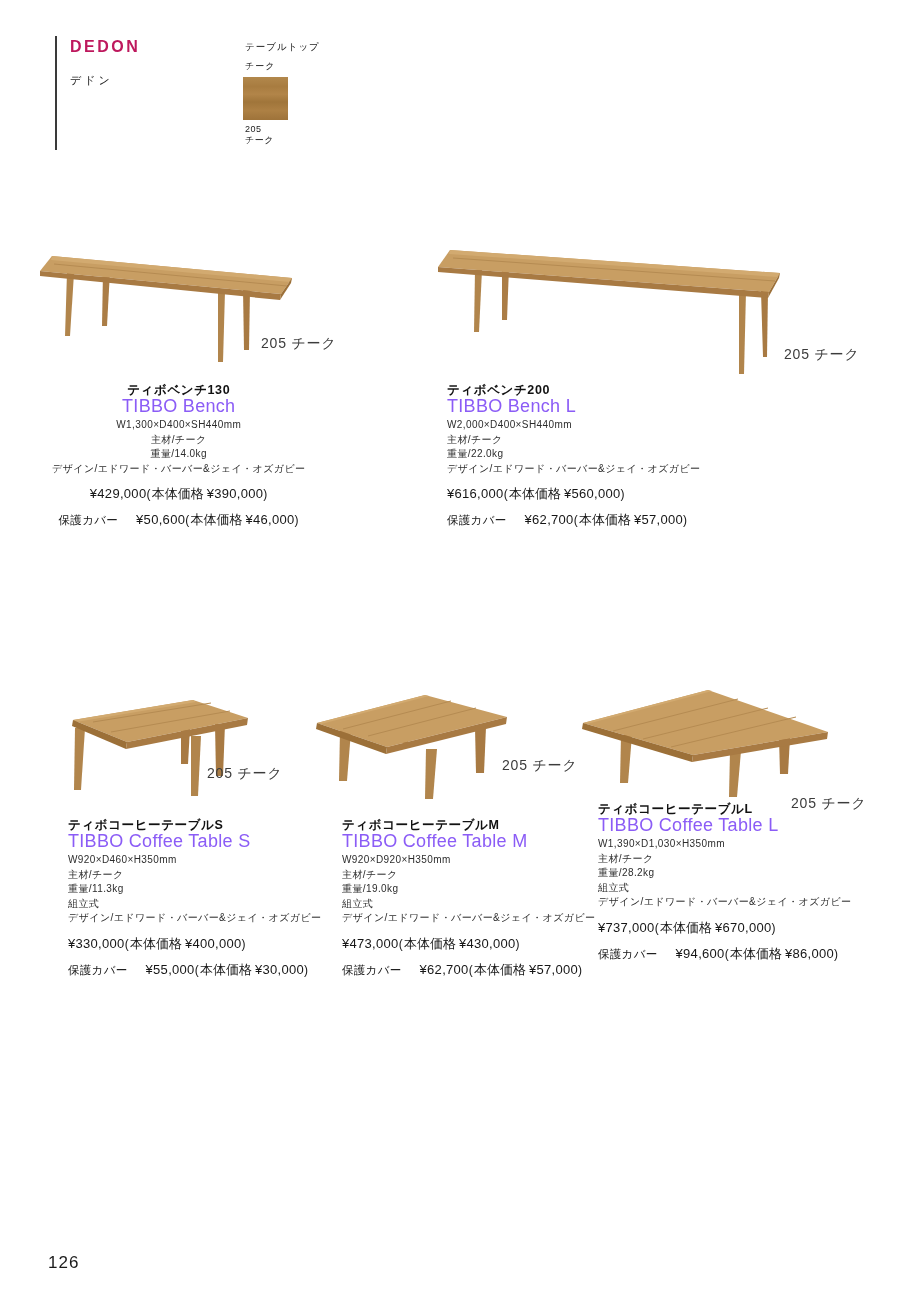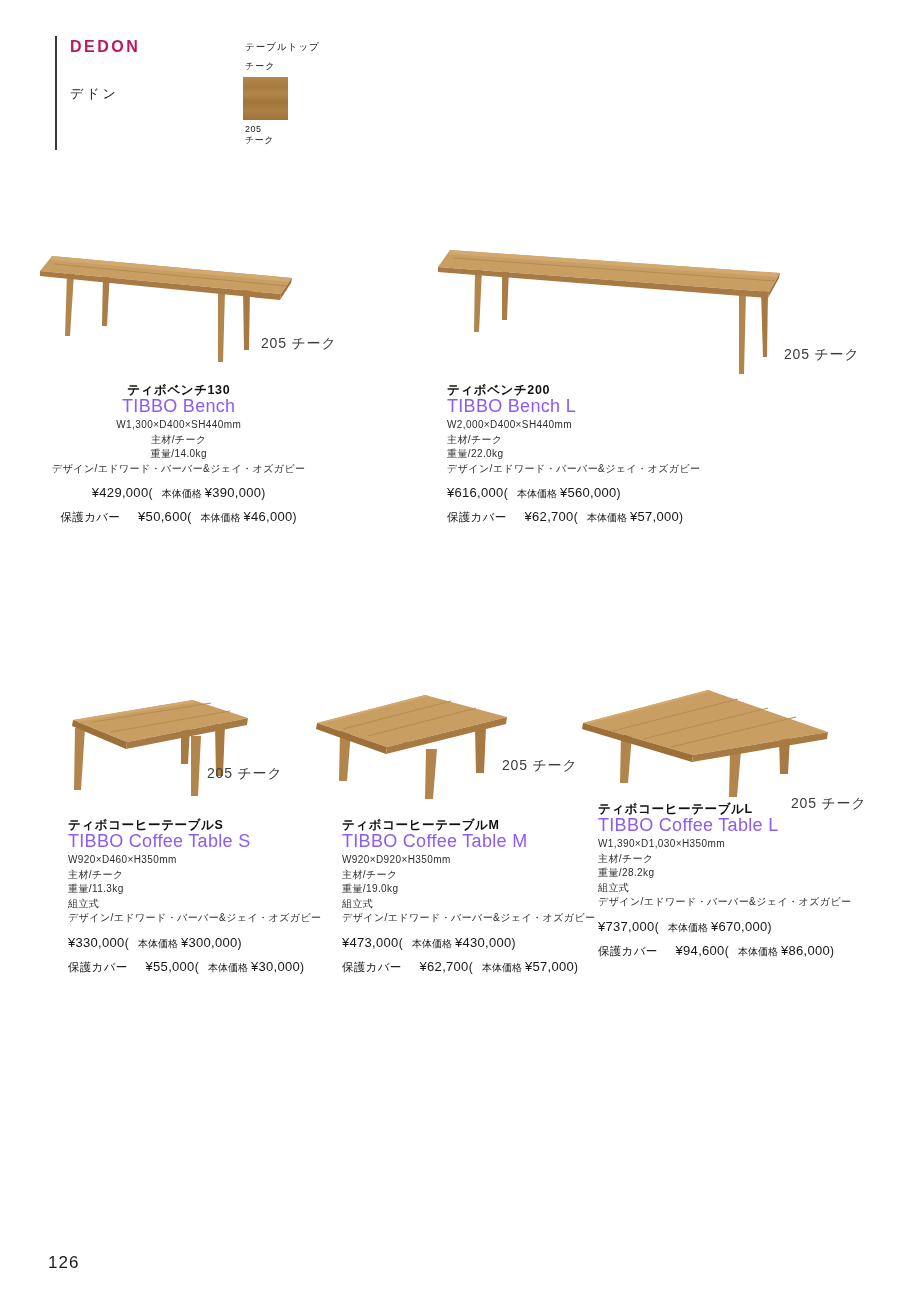--- a/index.html
+++ b/index.html
@@ -5,21 +5,21 @@
   * { margin:0; padding:0; box-sizing:border-box; }
   html,body { background:#ffffff; }
   body {
     width:915px; height:1300px; position:relative; overflow:hidden;
     font-family:"Liberation Sans","DejaVu Sans",sans-serif;
     color:#1f1f1f;
   }
   
   .brand-rule { position:absolute; left:55px; top:36px; width:1.5px; height:114px; background:#3a3a3a; }
   .brand-name { position:absolute; left:70px; top:38px; font-size:16px; font-weight:700; letter-spacing:2.5px; color:#be185d; }
-  .brand-kana { position:absolute; left:70px; top:85px; font-size:13px; letter-spacing:3px; color:#222; }
+  .brand-kana { position:absolute; left:70px; top:73px; font-size:11px; letter-spacing:3px; color:#222; }
   .tabletop-label { position:absolute; left:245px; top:41px; font-size:9.5px; letter-spacing:1px; color:#222; }
   .tabletop-material { position:absolute; left:245px; top:60px; font-size:9px; letter-spacing:1px; color:#222; }
   .swatch {
     position:absolute; left:243px; top:77px; width:45px; height:43px;
     background:linear-gradient(180deg,#b2884c 0%,#a87c40 22%,#b28549 40%,#a0753a 58%,#ad8044 78%,#9e733a 100%);
   }
   .swatch-code { position:absolute; left:245px; top:124px; font-size:9px; color:#222; letter-spacing:0.5px; line-height:11px; }
   .swatch-name { position:absolute; left:245px; top:135px; font-size:9px; color:#222; letter-spacing:0.5px; line-height:11px; }
 
   
@@ -27,21 +27,21 @@
   .product svg { position:absolute; display:block; }
   .img-caption { position:absolute; font-size:14px; color:#3c3c3c; letter-spacing:0.8px; white-space:nowrap; }
   .pbody { position:absolute; white-space:nowrap; }
   .p-title    { font-size:12.5px; font-weight:700; letter-spacing:0.6px; line-height:15px; color:#111; }
   .p-title-en { font-size:18px;   font-weight:400; letter-spacing:0.3px; line-height:16px; color:#8b5cf6; margin-bottom:4px; }
   .spec { font-size:10px; color:#2c2c2c; letter-spacing:0.4px; line-height:14.6px; }
   .price-line { margin-top:9px; font-size:13px; color:#161616; letter-spacing:0.3px; }
   .cover-line { margin-top:8px; font-size:12px; color:#161616; letter-spacing:0.3px; }
   .price-main { font-size:13px; }
   .paren { font-size:12px; }
-  .price-note { font-size:10px; letter-spacing:0; margin:0 3px 0 9px; }
+  .price-note { font-size:13px; letter-spacing:0; margin:0 3px 0 1px; }
   .cover-label { margin-right:18px; font-size:11.5px; }
 
   
   .page-number { position:absolute; left:48px; top:1253px; font-size:17px; color:#1a1a1a; letter-spacing:1px; }
 </style>
 </head>
 <body>
 
 <div class="brand-rule"></div>
 <div class="brand-name">DEDON</div>
@@ -118,21 +118,21 @@
   </svg>
   <span class="img-caption" style="left:167px; top:73px;">205 チーク</span>
   <div class="pbody" style="left:28px; top:126px;">
     <div class="p-title">ティボコーヒーテーブルS</div>
     <div class="p-title-en">TIBBO Coffee Table S</div>
     <div class="spec">W920×D460×H350mm</div>
     <div class="spec">主材/チーク</div>
     <div class="spec">重量/11.3kg</div>
     <div class="spec">組立式</div>
     <div class="spec">デザイン/エドワード・バーバー&amp;ジェイ・オズガビー</div>
-    <div class="price-line"><span class="price-main">¥330,000</span><span class="paren">(</span><span class="price-note">本体価格</span><span class="price-main">¥300,000</span><span class="paren">)</span></div>
+    <div class="price-line"><span class="price-main">¥330,000</span><span class="paren">(</span><span class="price-note">本体価格</span><span class="price-main">¥400,000</span><span class="paren">)</span></div>
     <div class="cover-line"><span class="cover-label">保護カバー</span><span class="price-main">¥55,000</span><span class="paren">(</span><span class="price-note">本体価格</span><span class="price-main">¥30,000</span><span class="paren">)</span></div>
   </div>
 </section>
 
 <section class="product" style="left:312px; top:685px; width:280px; height:337px;">
   <svg style="left:0; top:0;" width="230" height="130" viewBox="0 0 230 130">
     <polygon points="88,28 99,28 96,58 89,58" fill="#a87a43"></polygon>
     <polygon points="28,46 39,46 35,96 27,96" fill="#b1854c"></polygon>
     <polygon points="163,42 174,42 172,88 164,88" fill="#a87a43"></polygon>
     <polygon points="114,64 125,64 121,114 113,114" fill="#b1854c"></polygon>

